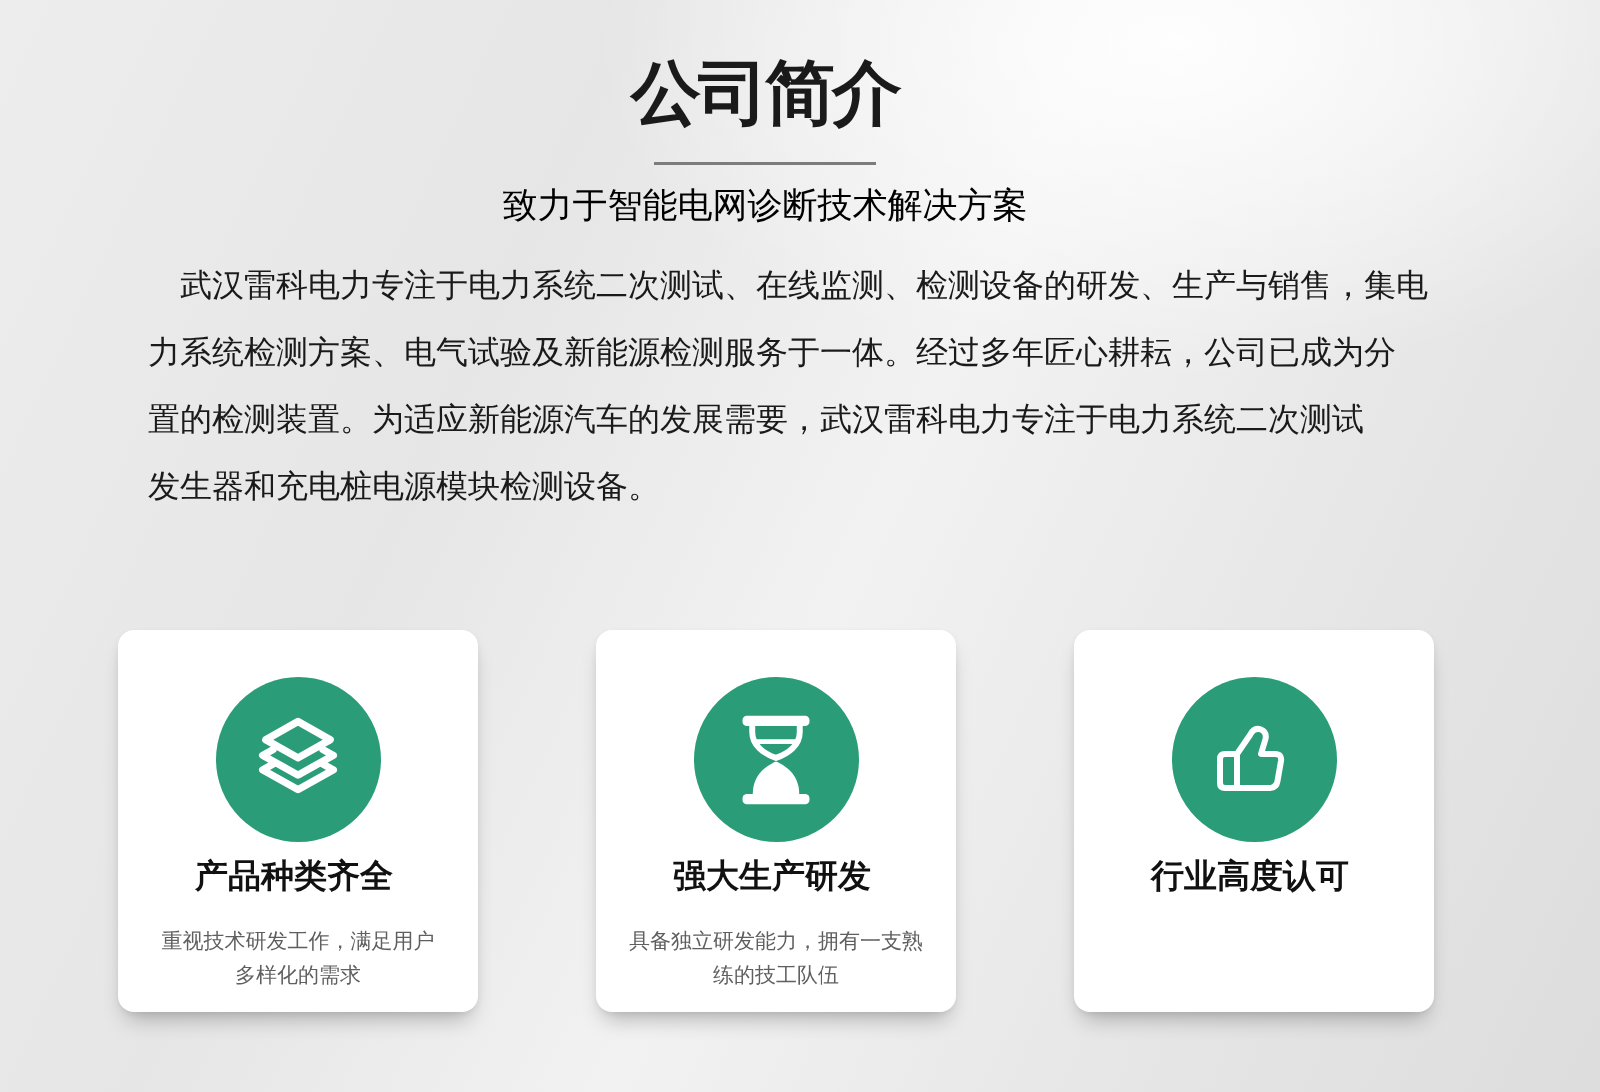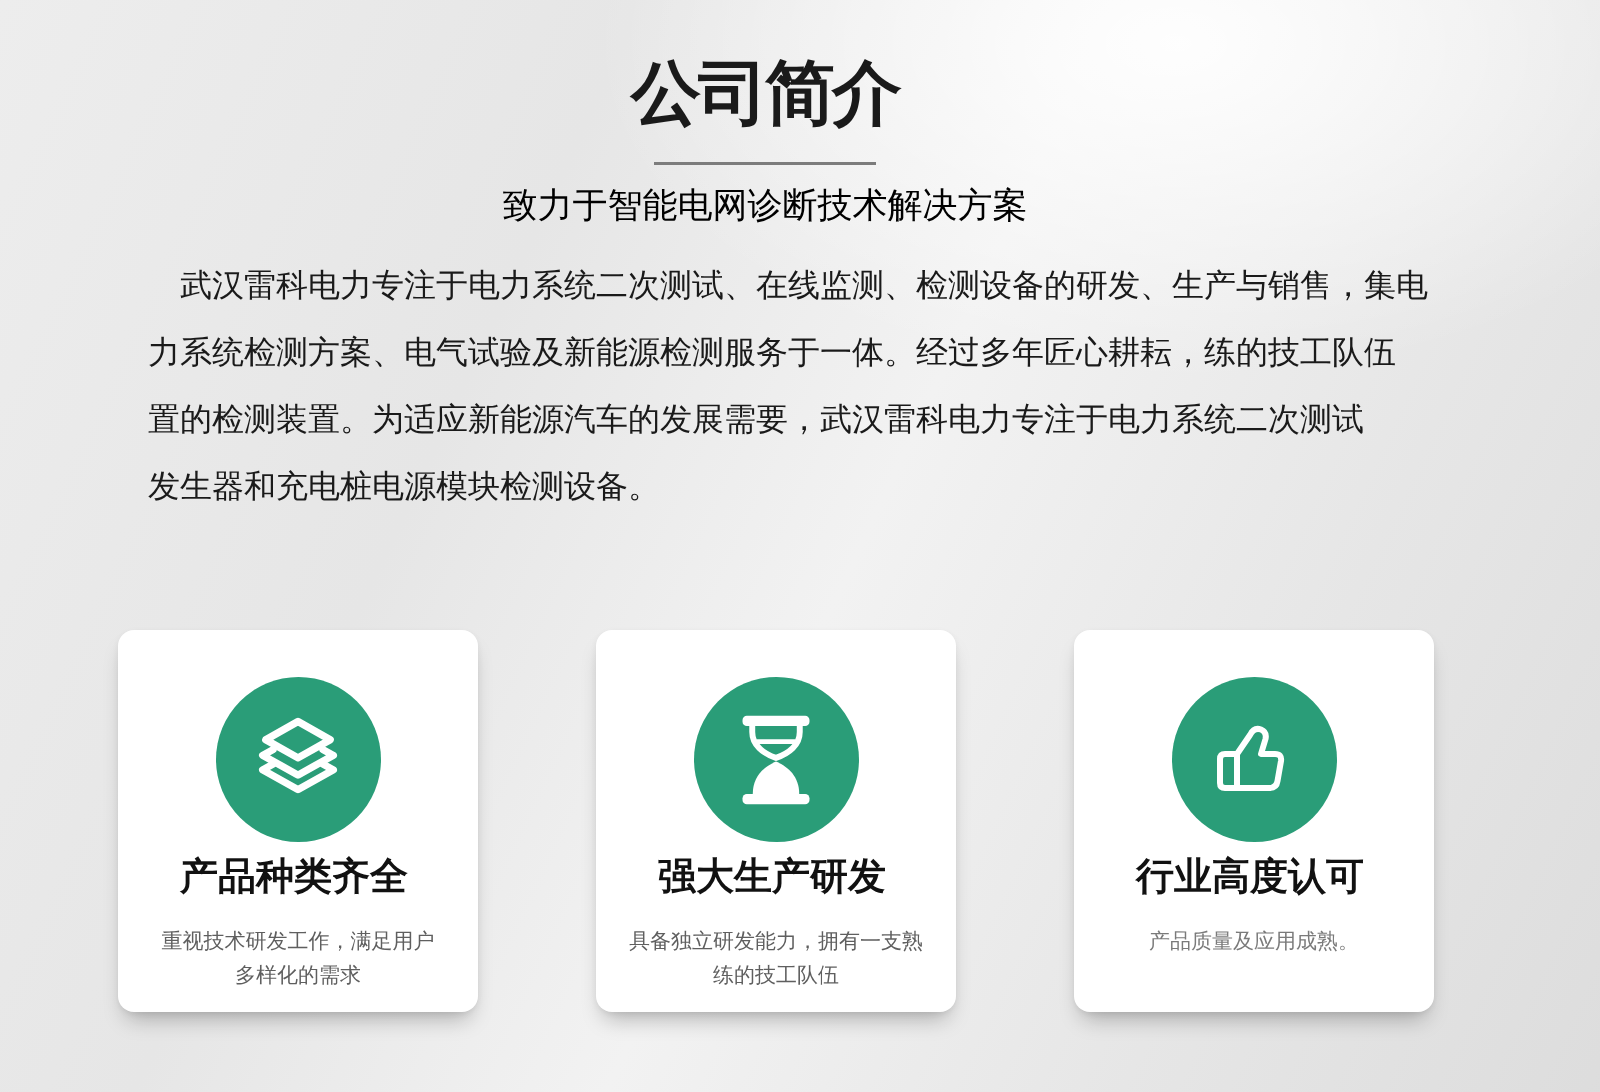--- a/index.html
+++ b/index.html
@@ -92,21 +92,21 @@
     height: 165px;
     margin: 47px auto 0 auto;
     border-radius: 50%;
     background: var(--accent, #2a9d78);
     display: flex;
     align-items: center;
     justify-content: center;
   }
   .card-title {
     margin: 14px 8px 0 0;
-    font-size: 38px;
+    font-size: 33px;
     line-height: 40px;
     font-weight: 700;
     color: #111111;
   }
   .card-desc {
     margin: 28px auto 0 auto;
     max-width: 320px;
     font-size: 21px;
     line-height: 34px;
     color: var(--desc-gray, #5f5f5f);
@@ -121,21 +121,21 @@
 <div class="page">
 
   <header class="intro-header">
     <h1 class="title">公司简介</h1>
     <div class="divider"></div>
     <h2 class="subtitle">致力于智能电网诊断技术解决方案</h2>
   </header>
 
   <section class="about">
     <p class="about-line indent">武汉雷科电力专注于电力系统二次测试、在线监测、检测设备的研发、生产与销售，集电</p>
-    <p class="about-line">力系统检测方案、电气试验及新能源检测服务于一体。经过多年匠心耕耘，练的技工队伍</p>
+    <p class="about-line">力系统检测方案、电气试验及新能源检测服务于一体。经过多年匠心耕耘，公司已成为分</p>
     <p class="about-line">置的检测装置。为适应新能源汽车的发展需要，武汉雷科电力专注于电力系统二次测试</p>
     <p class="about-line">发生器和充电桩电源模块检测设备。</p>
   </section>
 
   <section class="cards">
 
     <article class="card">
       <div class="icon-circle">
         <svg width="104" height="104" viewBox="0 0 100 100" aria-hidden="true">
           <g fill="none" stroke="#ffffff" stroke-width="7" stroke-linejoin="round" stroke-linecap="round">
@@ -174,19 +174,16 @@
     <article class="card">
       <div class="icon-circle">
         <svg width="100" height="100" viewBox="0 0 100 100" aria-hidden="true">
           <g fill="none" stroke="#ffffff" stroke-width="6" stroke-linejoin="round" stroke-linecap="round">
             <path d="M16 49 Q16 44 21 44 L33 44 L46 25 Q50 17 57 19.5 Q63 22 61.5 29 L57 44 L71 44 Q78 44 77 51 L73.5 71 Q72.5 78 65 78 L21 78 Q16 78 16 73 Z"></path>
             <path d="M33 44 L33 78"></path>
           </g>
         </svg>
       </div>
       <h3 class="card-title">行业高度认可</h3>
-      <p class="card-desc light">
-        <span>产品质量及应用成熟。</span>
-      </p>
     </article>
 
   </section>
 </div>
 
 </body></html>

